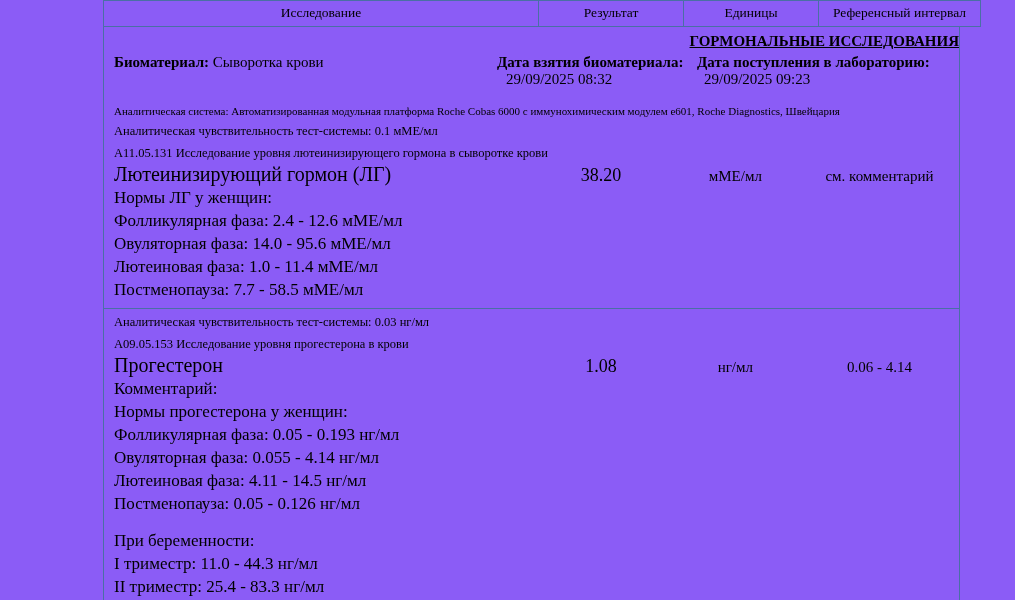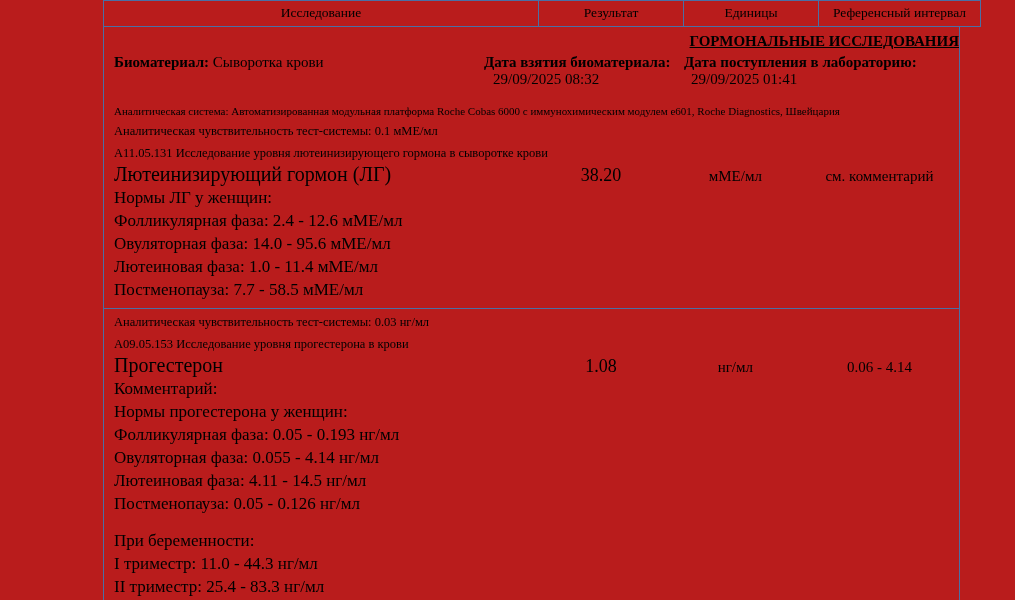--- a/index.html
+++ b/index.html
@@ -11,21 +11,21 @@
     overflow: hidden;
   }
   body {
     font-family: "Liberation Serif", serif;
     color: #000000;
   }
   .page {
     position: relative;
     width: 1015px;
     height: 600px;
-    background: #b91c1c;
+    background: #8b5cf6;
   }
   .doc {
     position: absolute;
     left: 103px;
     top: 0px;
     width: 857px;
   }
   table.hdr {
     border-collapse: collapse;
     width: 857px;
@@ -60,20 +60,21 @@
     display: flex;
     padding: 0 0 0 10px;
     font-size: 15px;
     align-items: flex-start;
   }
   .biomat-left {
     width: 370px;
   }
   .biomat-mid {
     width: 200px;
+    margin-left: 13px;
   }
   .biomat-right {
     width: 260px;
   }
   .b { font-weight: bold; }
   .date-val {
     font-size: 15px;
     padding-left: 9px;
   }
   .date-val2 {
@@ -156,21 +157,21 @@
         <div class="biomat-left">
           <span class="b">Биоматериал:</span>
           <span>Сыворотка крови</span>
         </div>
         <div class="biomat-mid">
           <div class="b">Дата взятия биоматериала:</div>
           <div class="date-val">29/09/2025 08:32</div>
         </div>
         <div class="biomat-right">
           <div class="b">Дата поступления в лабораторию:</div>
-          <div class="date-val2">29/09/2025 01:41</div>
+          <div class="date-val2">29/09/2025 09:23</div>
         </div>
       </div>
 
       <div class="gap-sm"></div>
 
       <div class="analytic-sys">Аналитическая система: Автоматизированная модульная платформа Roche Cobas 6000 с иммунохимическим модулем e601, Roche Diagnostics, Швейцария</div>
 
       <div>
         <div class="small small-gap">Аналитическая чувствительность тест-системы: 0.1 мМЕ/мл</div>
         <div class="small small-gap">A11.05.131 Исследование уровня лютеинизирующего гормона в сыворотке крови</div>

